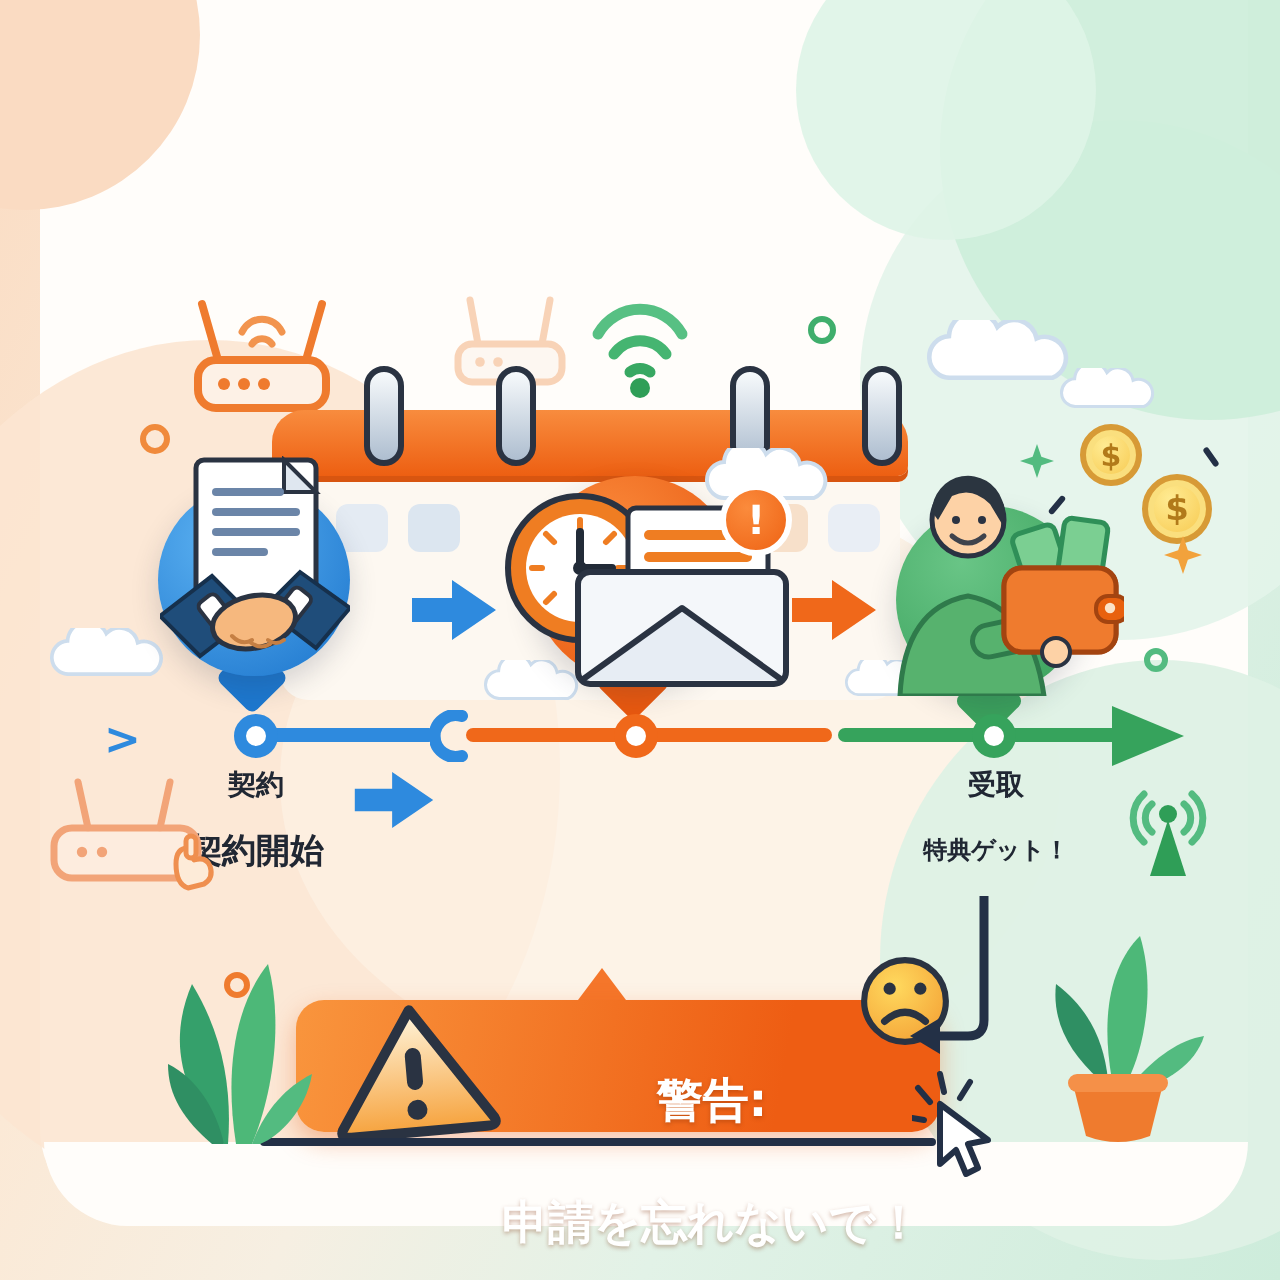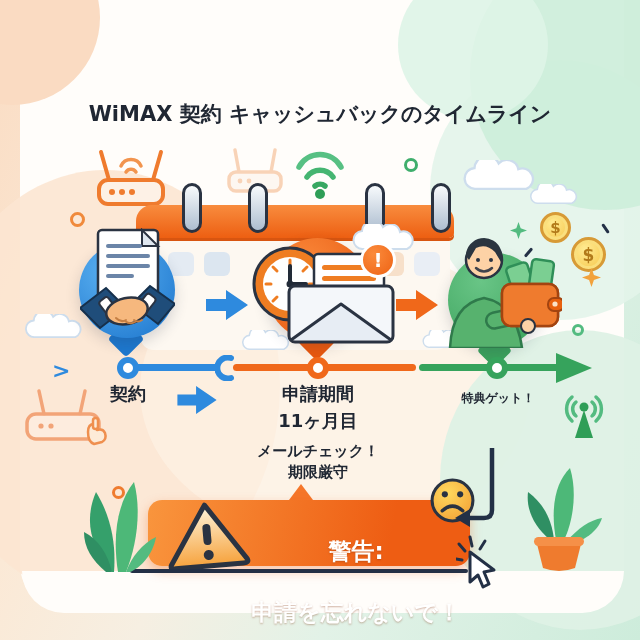--- a/index.html
+++ b/index.html
@@ -40,21 +40,21 @@
   .pin-green{background:radial-gradient(circle at 35% 30%,#69c586,#379f59);}
   .pin-tail{transform:rotate(45deg);border-radius:4px;}
   .tail-blue{background:#1d78cf;} .tail-orange{background:#e8580f;} .tail-green{background:#3ba25c;}
 
   
   .tl-seg{height:7px;border-radius:4px;top:364px;}
   .tl-node{width:10px;height:10px;background:#fff;border-radius:50%;border-width:6px;border-style:solid;top:357px;}
   .chev{color:#2e8ade;font-size:22px;font-weight:900;}
 
   
-  .m-label{font-size:18px;font-weight:800;line-height:27px;}
+  .m-label{font-size:14px;font-weight:800;line-height:27px;}
   .m-note{font-size:17px;font-weight:700;margin-top:7px;}
   .m-note-sm{font-size:15px;font-weight:700;line-height:21px;margin-top:7px;}
 
   
   .coin{border-radius:50%;background:radial-gradient(circle at 38% 32%,#ffeb92,#f6c548);
     border:3px solid #d79a36;box-shadow:inset 0 0 0 3px #fadf7e;color:#b27a1a;font-weight:800;box-sizing:border-box;}
   .ring{border-radius:50%;border-style:solid;background:transparent;box-sizing:border-box;}
   .dash{width:3px;height:11px;background:#233046;border-radius:2px;}
 
   
@@ -78,21 +78,20 @@
   <div class="abs card"></div>
   <div class="abs round blob-peach-l"></div>
   <div class="abs round blob-cream-c"></div>
   <div class="abs round blob-mint-rt"></div>
   <div class="abs round blob-mint-rb"></div>
   <div class="abs floor"></div>
   <div class="abs round blob-tl"></div>
   <div class="abs round blob-tr-a"></div>
   <div class="abs round blob-tr-b"></div>
 
-  <div class="abs txtc page-subtitle">WiMAX 契約 キャッシュバックのタイムライン</div>
 
   <svg class="abs" style="left:94px;top:144px" width="74" height="66" viewBox="0 0 74 66">
     <line x1="15" y1="36" x2="7" y2="8" stroke="#ef7b2e" stroke-width="4" stroke-linecap="round"></line>
     <line x1="59" y1="36" x2="67" y2="8" stroke="#ef7b2e" stroke-width="4" stroke-linecap="round"></line>
     <path d="M27 22 a11 11 0 0 1 20 0" stroke="#f2944e" stroke-width="3.5" fill="none" stroke-linecap="round"></path>
     <path d="M32 28 a6 6 0 0 1 10 0" stroke="#f2944e" stroke-width="3.5" fill="none" stroke-linecap="round"></path>
     <rect x="5" y="36" width="64" height="24" rx="9" fill="#fdf1e6" stroke="#ef7b2e" stroke-width="4"></rect>
     <circle cx="18" cy="48" r="3" fill="#ef7b2e"></circle>
       <circle cx="28" cy="48" r="3" fill="#ef7b2e"></circle>
       <circle cx="38" cy="48" r="3" fill="#ef7b2e"></circle>
@@ -245,33 +244,27 @@
   <div class="abs tl-seg" style="left:419px;width:146px;background:#36a35c"></div>
   <svg class="abs" style="left:556px;top:352px" width="36" height="32" viewBox="0 0 36 32">
       <path d="M0 1 L36 16 L0 31 Z" fill="#36a35c"></path>
     </svg>
   <div class="abs tl-node" style="left:117px;border-color:#2e8ade"></div>
   <div class="abs tl-node" style="left:307px;border-color:#f0681a"></div>
   <div class="abs tl-node" style="left:486px;border-color:#36a35c"></div>
 
   <div class="abs txtc" style="left:66px;top:380px;width:124px">
     <div class="m-label">契約</div>
+    <div class="m-note">契約開始</div>
   </div>
   <svg class="abs" style="left:174px;top:386px" width="46" height="28" viewBox="0 0 42 30">
     <path d="M0 9 H20 V0 L42 15 L20 30 V21 H0 Z" fill="#2e8ade"></path>
   </svg>
-  <div class="abs txtc" style="left:246px;top:380px;width:144px">
-    <div class="m-label">申請期間</div>
-    <div class="m-label">11ヶ月目</div>
-    <div class="m-note-sm">
-      <div>メールチェック！</div>
-      <div>期限厳守</div>
-    </div>
-  </div>
   <div class="abs txtc" style="left:438px;top:380px;width:120px">
+    <div class="m-label">受取</div>
     <div class="m-note" style="font-size:12px;margin-top:10px">特典ゲット！</div>
   </div>
 
   <svg class="abs" style="left:24px;top:388px" width="88" height="62" viewBox="0 0 88 62">
     <line x1="20" y1="26" x2="15" y2="3" stroke="#f2a478" stroke-width="3.5" stroke-linecap="round"></line>
     <line x1="56" y1="26" x2="61" y2="3" stroke="#f2a478" stroke-width="3.5" stroke-linecap="round"></line>
     <rect x="3" y="26" width="72" height="25" rx="9" fill="rgba(253,238,226,.65)" stroke="#f2a478" stroke-width="3.5"></rect>
     <circle cx="17" cy="38" r="2.6" fill="#f2a478"></circle>
       <circle cx="27" cy="38" r="2.6" fill="#f2a478"></circle>
     <path d="M64 44 q0 -8 6 -8 l3 6 q6 -2 8 3 q2 6 -3 9 l-8 2 q-6 -2 -6 -12 Z" fill="#fdebd8" stroke="#ef8f4f" stroke-width="2.5" stroke-linejoin="round"></path>

